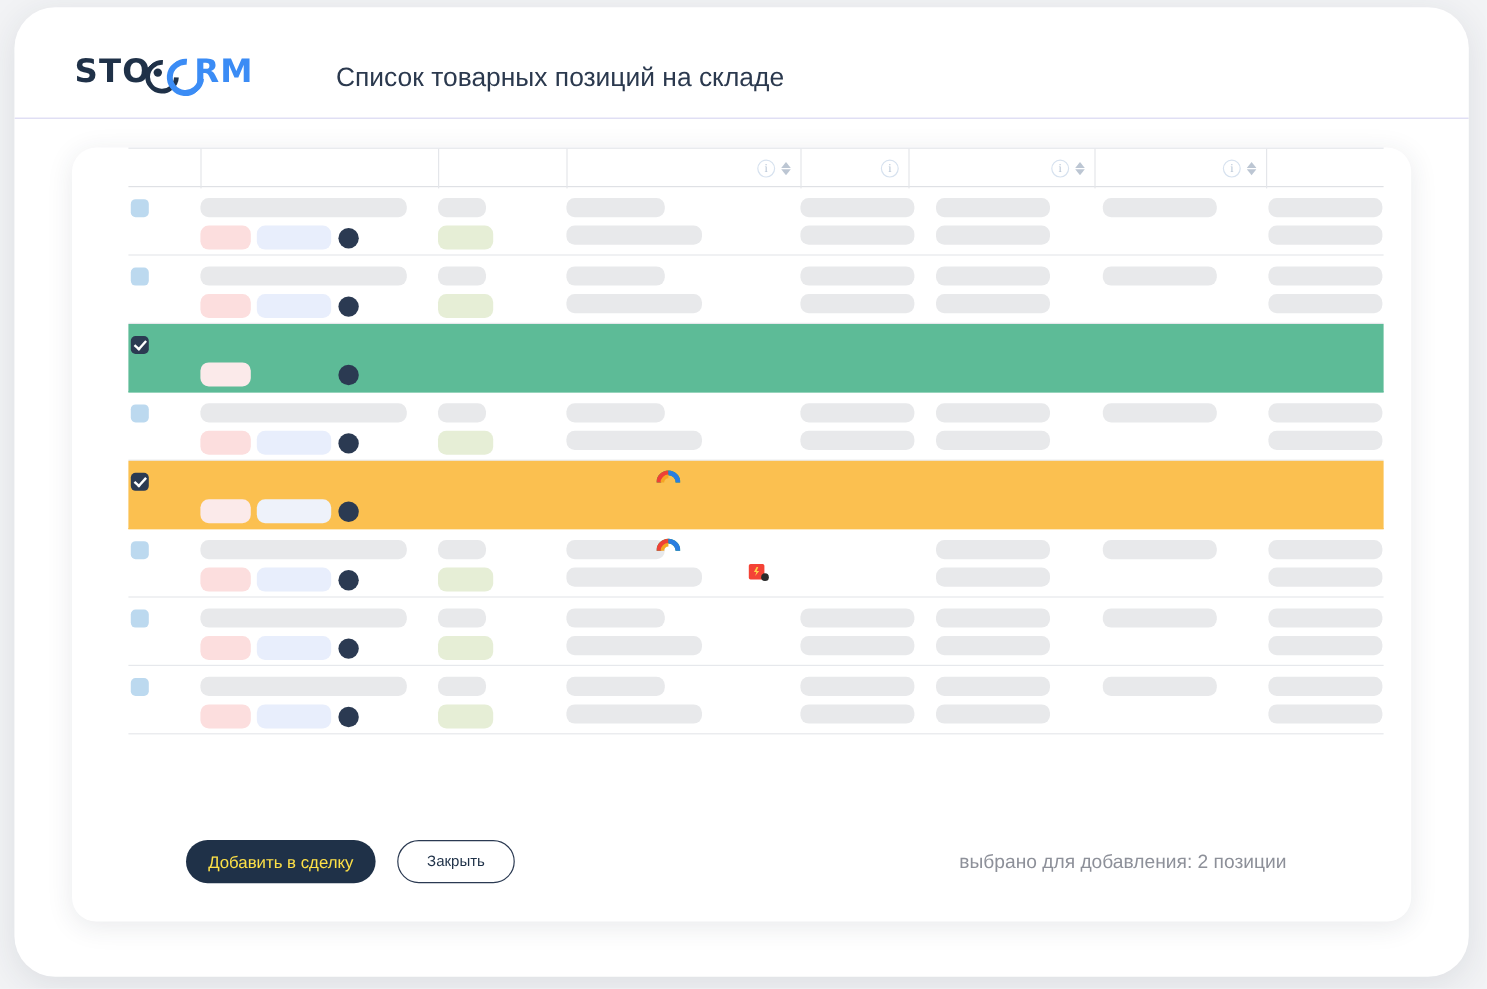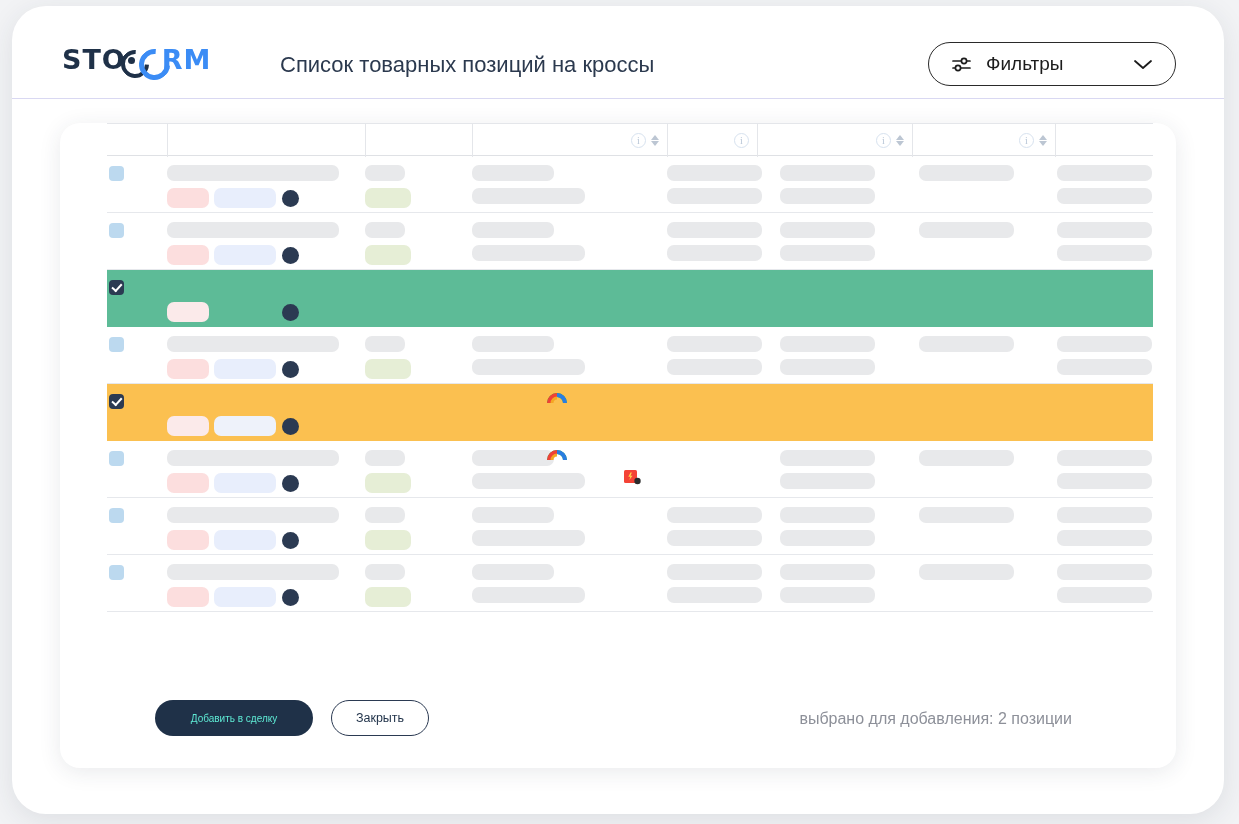--- a/index.html
+++ b/index.html
@@ -305,22 +305,22 @@
     height: 40px;
   }
   .btn-primary {
     position: absolute;
     left: 95px;
     top: 0;
     width: 158px;
     height: 36px;
     border-radius: 20px;
     background: #1f3148;
-    color: #5eead4;
-    font-size: 10px;
+    color: #fde047;
+    font-size: 14px;
     display: flex; align-items: center; justify-content: center;
     cursor: pointer;
     border: none;
   }
   .btn-ghost {
     position: absolute;
     left: 271px;
     top: 0;
     width: 98px;
     height: 36px;
@@ -349,38 +349,22 @@
 
     <div class="topbar">
 
       <div class="logo">
         <span class="sto">STO</span>
         <span class="ring"></span>
         <span class="cpart"></span>
         <span class="crm">RM</span>
       </div>
 
-      <div class="page-title">Список товарных позиций на кроссы</div>
-
-      <div class="filters-btn">
-        <span class="filters-icon">
-          <svg width="21" height="17" viewBox="0 0 21 17">
-            <line x1="2" y1="5" x2="19" y2="5" stroke="#1c1c1c" stroke-width="1.7" stroke-linecap="round"></line>
-            <line x1="2" y1="12" x2="19" y2="12" stroke="#1c1c1c" stroke-width="1.7" stroke-linecap="round"></line>
-            <circle cx="13" cy="5" r="2.6" fill="#fff" stroke="#1c1c1c" stroke-width="1.7"></circle>
-            <circle cx="7" cy="12" r="2.6" fill="#fff" stroke="#1c1c1c" stroke-width="1.7"></circle>
-          </svg>
-        </span>
-        <span class="filters-label">Фильтры</span>
-        <span class="filters-chev">
-          <svg width="20" height="12" viewBox="0 0 20 12">
-            <polyline points="2,3 10,10 18,3" fill="none" stroke="#1c1c1c" stroke-width="1.8" stroke-linecap="round" stroke-linejoin="round"></polyline>
-          </svg>
-        </span>
-      </div>
+      <div class="page-title">Список товарных позиций на складе</div>
+
     </div>
 
     <div class="content-card">
 
       <div class="table">
 
 
         <div class="sub-head-row">
           <div class="sub-cell" style="left:0px;width:60px;border-left:none;"></div>
           <div class="sub-cell" style="left:60px;width:198px;"></div>

